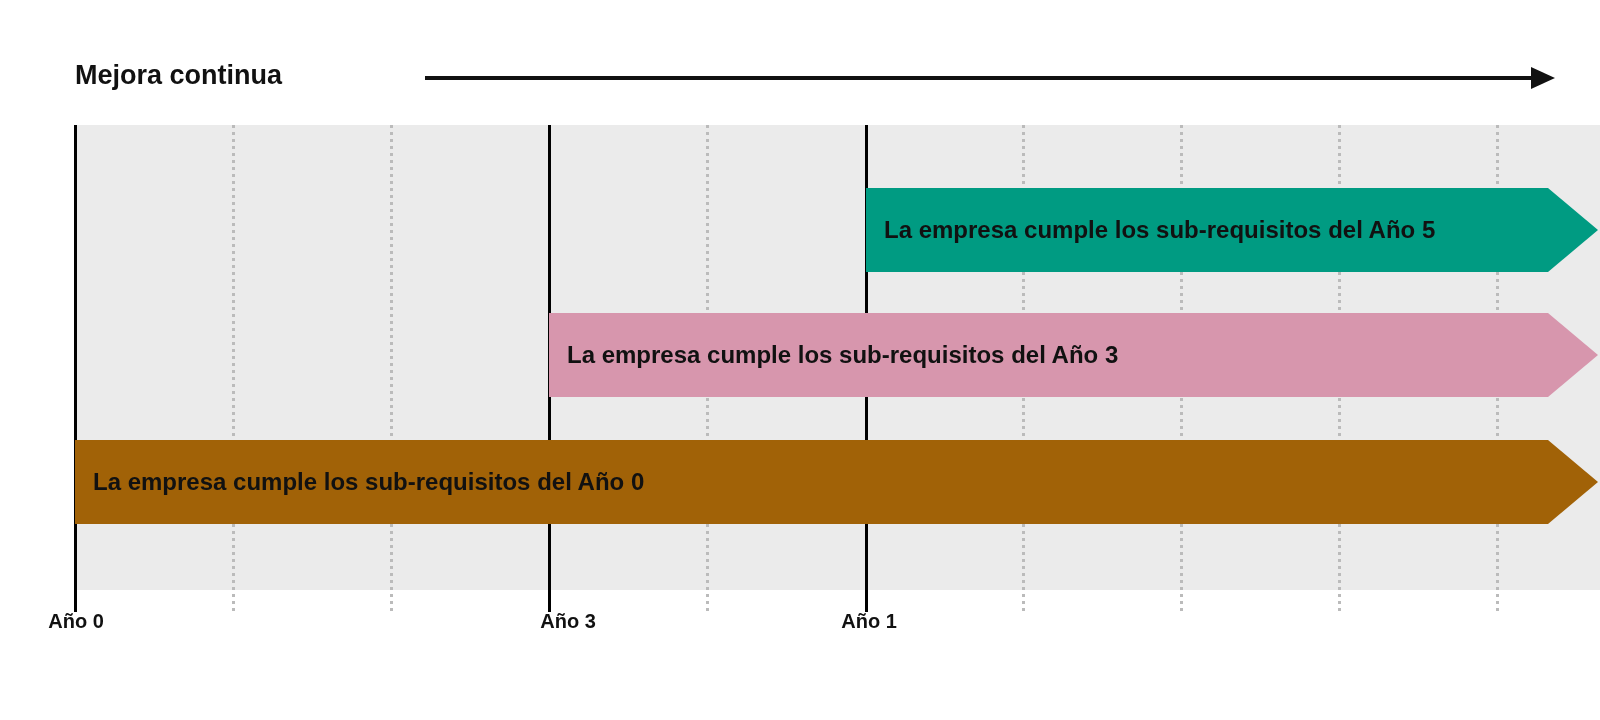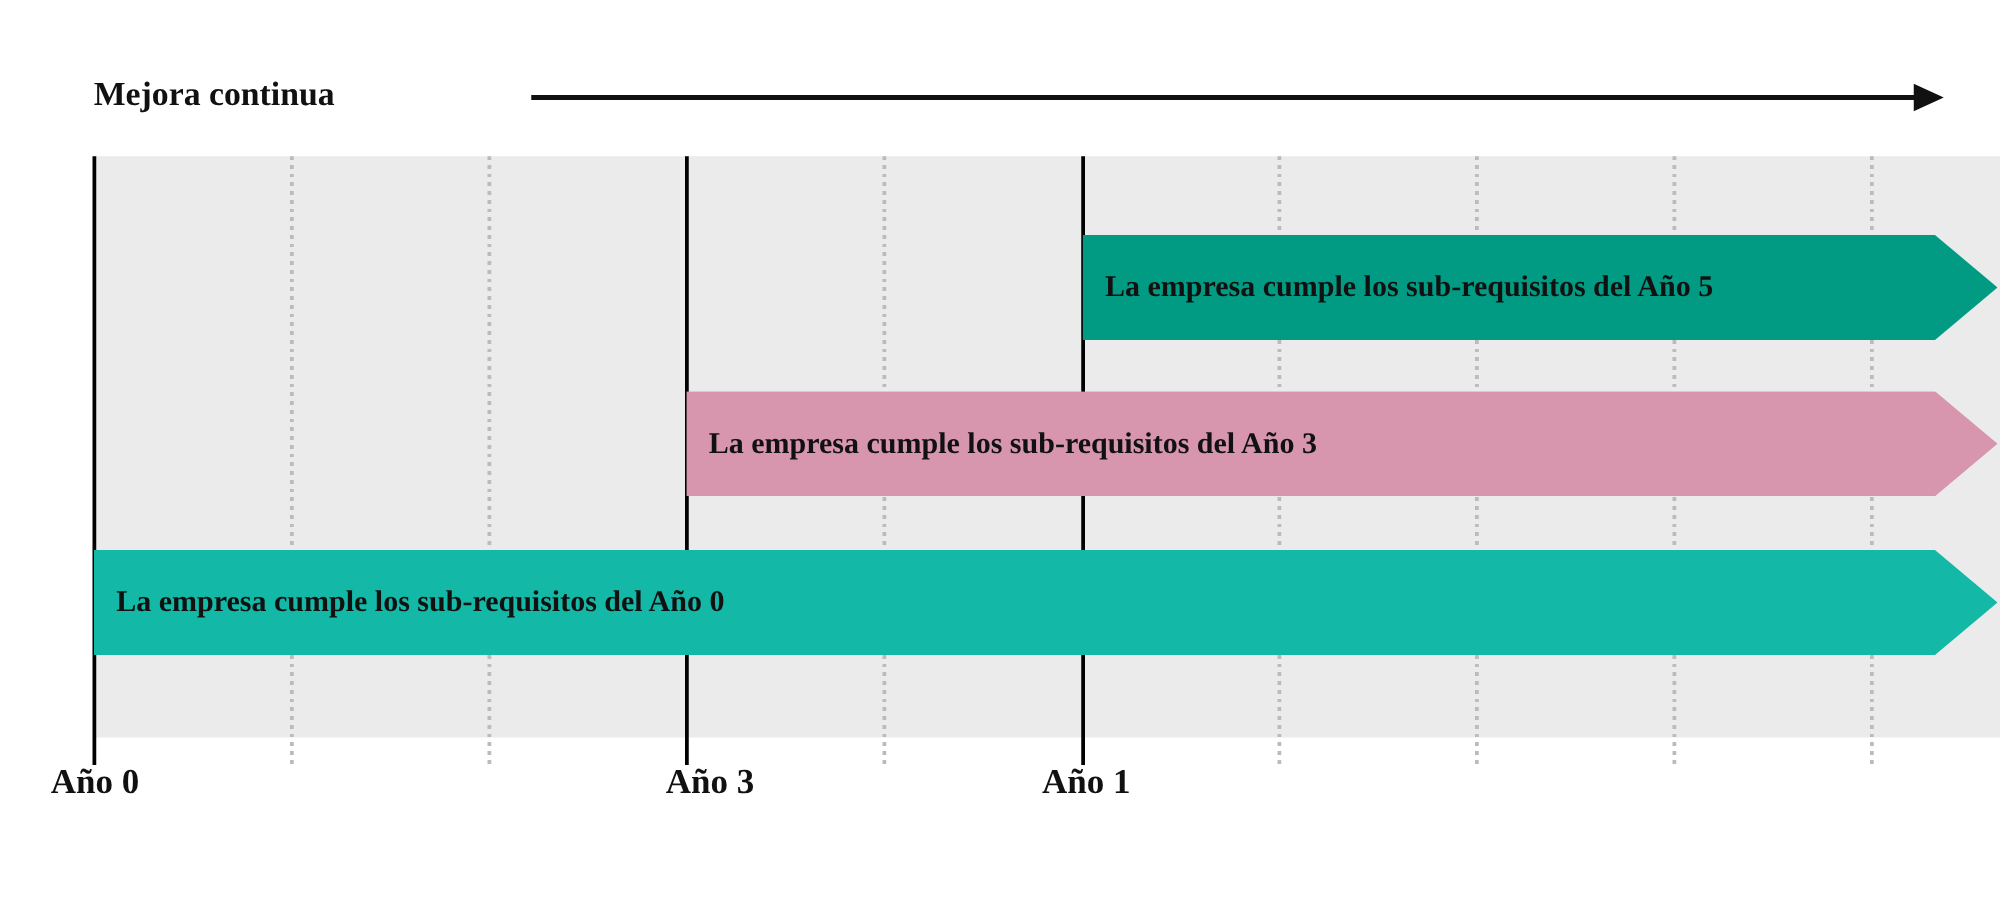--- a/index.html
+++ b/index.html
@@ -1,21 +1,21 @@
 <!DOCTYPE html>
 <html><head>
 <meta charset="utf-8">
 <style>
   html, body { margin: 0; padding: 0; background: #ffffff; }
   .canvas {
     position: relative;
     width: 1600px;
     height: 720px;
     background: #ffffff;
-    font-family: Liberation Serif, serif;
+    font-family: Liberation Sans, sans-serif;
     overflow: hidden;
   }
   .title {
     position: absolute;
     left: 75px;
     top: 60px;
     font-size: 27px;
     font-weight: 700;
     color: #111111;
     white-space: nowrap;
@@ -83,21 +83,21 @@
     white-space: nowrap;
     clip-path: polygon(0 0, calc(100% - 50px) 0, 100% 50%, calc(100% - 50px) 100%, 0 100%);
   }
   .bar.year5 { left: 866px; top: 188px; width: 732px; }
   .bar.year3 { left: 549px; top: 313px; width: 1049px; }
   .bar.year0 { left: 75px;  top: 440px; width: 1523px; }
   .axis-label {
     position: absolute;
     top: 610px;
     transform: translateX(-50%);
-    font-size: 28px;
+    font-size: 20px;
     font-weight: 700;
     color: #111111;
     white-space: nowrap;
   }
   .axis-label.year0 { left: 76px; }
   .axis-label.year3 { left: 568px; }
   .axis-label.year5 { left: 869px; }
 </style>
 </head>
 <body>
@@ -123,21 +123,21 @@
   <div class="vline year5"></div>
 
   <div class="bar year5" style="background: rgb(0, 155, 130); text-align: right;">
     <span>La empresa cumple los sub-requisitos del Año 5</span>
   </div>
 
   <div class="bar year3" style="background: rgb(215, 150, 173);">
     <span>La empresa cumple los sub-requisitos del Año 3</span>
   </div>
 
-  <div class="bar year0" style="background: #14b8a6;">
+  <div class="bar year0" style="background: #a16207;">
     <span>La empresa cumple los sub-requisitos del Año 0</span>
   </div>
 
   <div class="axis-label year0">Año 0</div>
   <div class="axis-label year3">Año 3</div>
   <div class="axis-label year5">Año 1</div>
 
 </div>
 
 </body></html>

